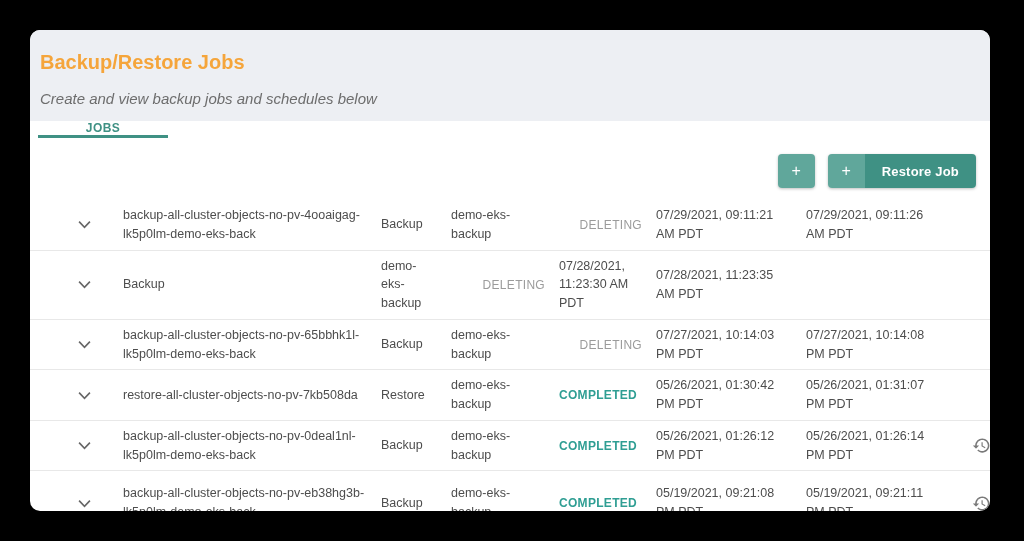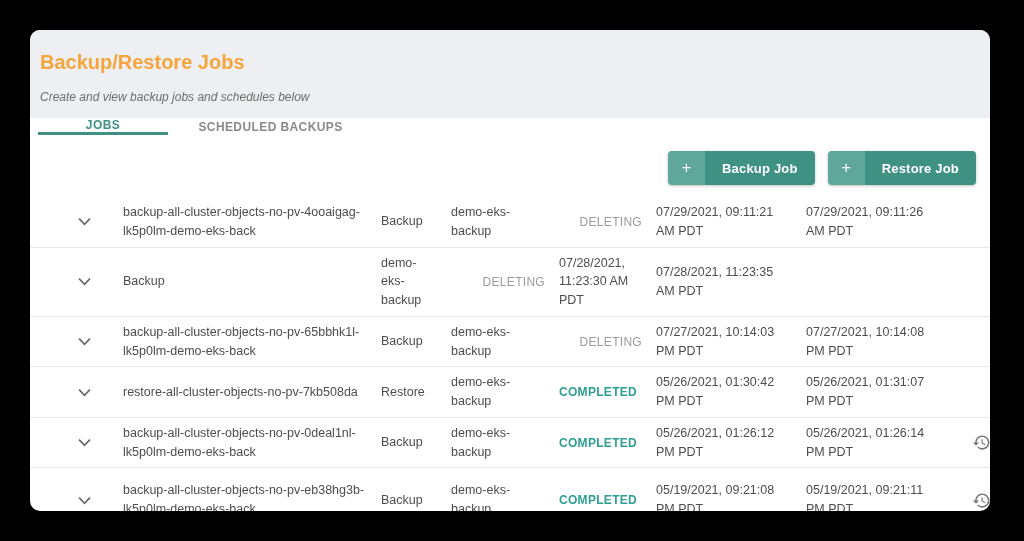--- a/index.html
+++ b/index.html
@@ -14,21 +14,21 @@
     font-family:"Liberation Sans", sans-serif; overflow:hidden;
   }
   .card{
     position:absolute;left:30px;top:30px;width:960px;height:481px;
     background:#fff;border-radius:10px;overflow:hidden;
     box-shadow:0 8px 28px rgba(0,0,0,0.8);
     display:flex;flex-direction:column;
   }
   .card-header{background:#edeff3;padding:13px 12px 0 10px;}
   .page-title{color:var(--accent);font-size:20px;font-weight:bold;margin:8px 0 16px 0;}
-  .page-subtitle{color:#6d6d6d;font-size:12px;font-style:italic;margin:0 0 14px 0;}
+  .page-subtitle{color:#6d6d6d;font-size:15px;font-style:italic;margin:0 0 14px 0;}
   .tab-bar{background:#fff;display:flex;padding-left:8px;height:30px;}
   .tab{
     display:flex;align-items:center;justify-content:center;
     font-size:12px;font-weight:bold;letter-spacing:.4px;color:#8a8a8a;
     cursor:pointer;height:100%;
   }
   .tab.t0{width:130px;}
   .tab.t1{width:205px;}
   .tab.active{color:var(--teal);border-bottom:3px solid var(--teal);}
   .gray-strip{height:8px;background:#edeff3;}
@@ -67,28 +67,26 @@
 
 <div class="card">
 
   <div class="card-header">
     <h1 class="page-title">Backup/Restore Jobs</h1>
     <p class="page-subtitle">Create and view backup jobs and schedules below</p>
   </div>
 
   <div class="tab-bar">
     <div class="tab t0 active">JOBS</div>
-    <div class="tab t1">SCHEDULED BACKUPS</div>
   </div>
   <div class="gray-strip"></div>
 
   <div class="toolbar">
     <button class="split-btn">
       <span class="plus">+</span>
-      <span class="lbl">Backup Job</span>
     </button>
     <button class="split-btn">
       <span class="plus">+</span>
       <span class="lbl">Restore Job</span>
     </button>
   </div>
 
   <div>
     <div id="tbody">
     <div class="grid row">

